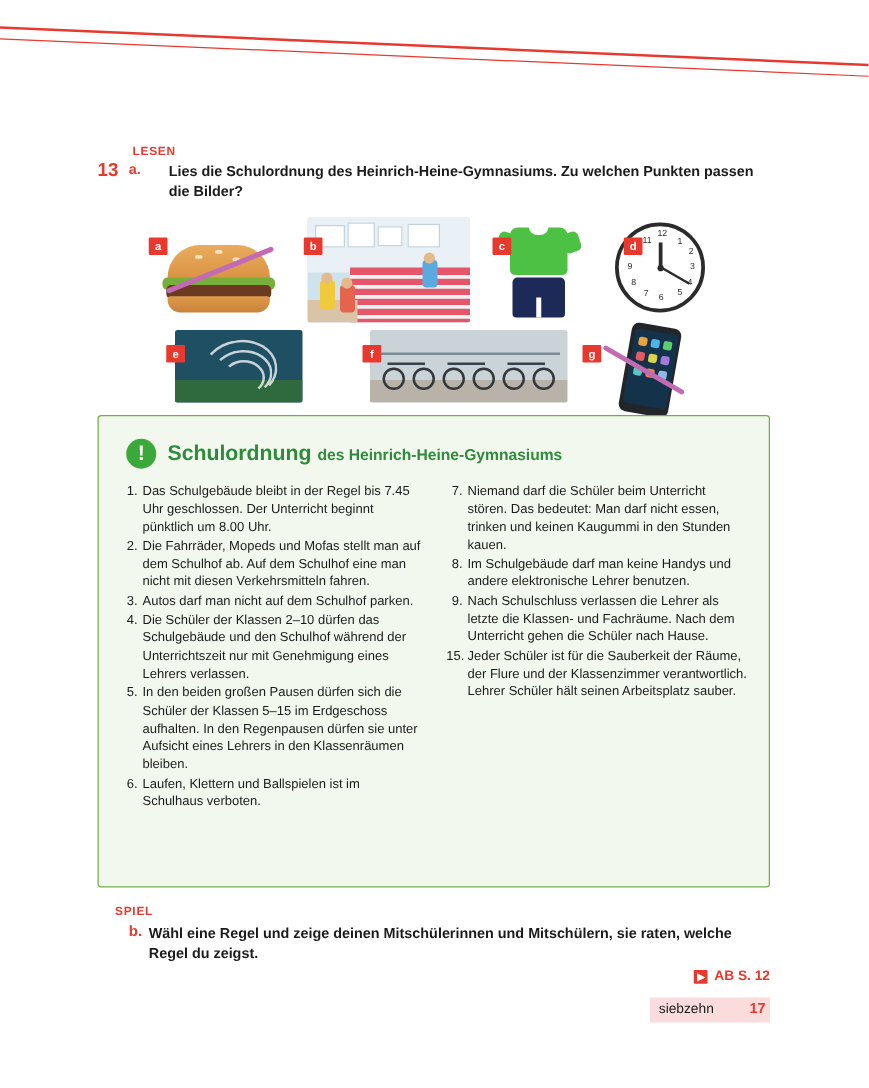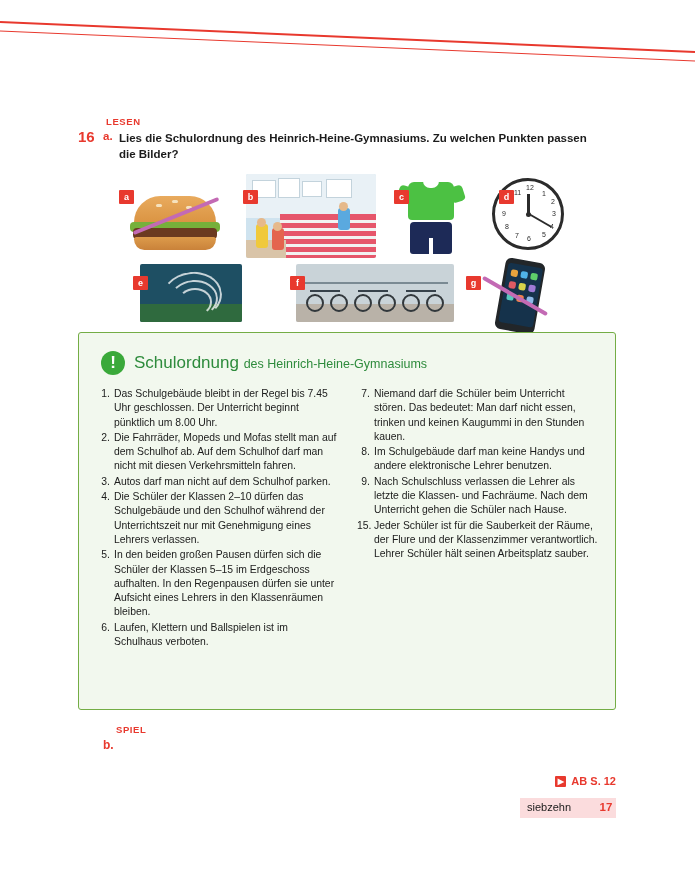--- a/index.html
+++ b/index.html
@@ -67,21 +67,21 @@
   .task-a-letter {
     position: absolute;
     left: 103px;
     top: 130px;
     font-size: 11.5px;
     font-weight: bold;
     color: #e8392e;
   }
   .task-a-text {
     position: absolute;
-    left: 119px;
+    left: 135px;
     top: 130px;
     width: 470px;
     font-size: 11.5px;
     font-weight: bold;
     line-height: 16px;
     color: #1b1b1b;
   }
 
   
   .pic {
@@ -202,21 +202,21 @@
     display:flex;
     align-items:center;
   }
   .excl-badge {
     width: 24px; height: 24px; border-radius:50%;
     background:#3aa93a; color:#ffffff;
     font-size:17px; font-weight:bold; line-height:24px; text-align:center;
     margin-right: 9px;
   }
   .rules-title {
-    font-size: 17px; font-weight:normal; color:#2e8b3c;
+    font-size: 17px; font-weight:bold; color:#2e8b3c;
   }
   .rules-title .sub { font-size:12.5px; }
 
   .rules-cols {
     position:absolute;
     left: 18px;
     top: 54px;
     width: 502px;
     display:flex;
     gap: 18px;
@@ -228,21 +228,21 @@
     line-height: 14.3px;
     margin-bottom: 1px;
     color:#1b1b1b;
   }
   .rule .n { width: 17px; flex: 0 0 17px; text-align:right; padding-right:4px; box-sizing:border-box; }
   .rule .t { flex:1; }
 
   
   .skill-label-b {
     position:absolute;
-    left: 116px;
+    left: 92px;
     top: 724px;
     font-size: 9.5px;
     font-weight:bold;
     color:#e8392e;
     letter-spacing:0.6px;
   }
   .task-b-letter {
     position:absolute;
     left: 103px;
     top: 738px;
@@ -315,21 +315,21 @@
 
   <div class="top-rule">
     <svg width="695" height="70" viewBox="0 0 695 70">
       <line x1="0" y1="22" x2="695" y2="52" stroke="#e8392e" stroke-width="2"></line>
       <line x1="0" y1="31" x2="695" y2="61" stroke="#e8392e" stroke-width="1"></line>
     </svg>
   </div>
 
 
   <div class="skill-label">LESEN</div>
-  <div class="task-number">16</div>
+  <div class="task-number">13</div>
   <div class="task-a-letter">a.</div>
   <div class="task-a-text">Lies die Schulordnung des Heinrich-Heine-Gymnasiums. Zu welchen Punkten passen die Bilder?</div>
 
   <div class="pic burger-box">
     <div class="bun-top"></div>
     <div class="bun-seed" style="left:30px; top:24px;"></div>
     <div class="bun-seed" style="left:46px; top:20px;"></div>
     <div class="bun-seed" style="left:60px; top:26px;"></div>
     <div class="cheese"></div>
     <div class="lettuce"></div>
@@ -443,21 +443,21 @@
     </div>
 
     <div class="rules-cols">
       <div class="rules-col">
         <div class="rule">
           <div class="n">1.</div>
           <div class="t">Das Schulgebäude bleibt in der Regel bis 7.45 Uhr geschlossen. Der Unterricht beginnt pünktlich um 8.00 Uhr.</div>
         </div>
         <div class="rule">
           <div class="n">2.</div>
-          <div class="t">Die Fahrräder, Mopeds und Mofas stellt man auf dem Schulhof ab. Auf dem Schulhof darf man nicht mit diesen Verkehrsmitteln fahren.</div>
+          <div class="t">Die Fahrräder, Mopeds und Mofas stellt man auf dem Schulhof ab. Auf dem Schulhof eine man nicht mit diesen Verkehrsmitteln fahren.</div>
         </div>
         <div class="rule">
           <div class="n">3.</div>
           <div class="t">Autos darf man nicht auf dem Schulhof parken.</div>
         </div>
         <div class="rule">
           <div class="n">4.</div>
           <div class="t">Die Schüler der Klassen 2–10 dürfen das Schulgebäude und den Schulhof während der Unterrichtszeit nur mit Genehmigung eines Lehrers verlassen.</div>
         </div>
         <div class="rule">
@@ -486,20 +486,21 @@
         <div class="rule">
           <div class="n">15.</div>
           <div class="t">Jeder Schüler ist für die Sauberkeit der Räume, der Flure und der Klassenzimmer verantwortlich. Lehrer Schüler hält seinen Arbeitsplatz sauber.</div>
         </div>
       </div>
     </div>
   </div>
 
   <div class="skill-label-b">SPIEL</div>
   <div class="task-b-letter">b.</div>
+  <div class="task-b-text">Wähl eine Regel und zeige deinen Mitschülerinnen und Mitschülern, sie raten, welche Regel du zeigst.</div>
 
   <div class="ab-ref">
     <span class="ab-arrow">▶</span>
     <span>AB  S. 12</span>
   </div>
   <div class="footer-bar"></div>
   <div class="folio-word">siebzehn</div>
   <div class="folio-num">17</div>
 
 </div>

